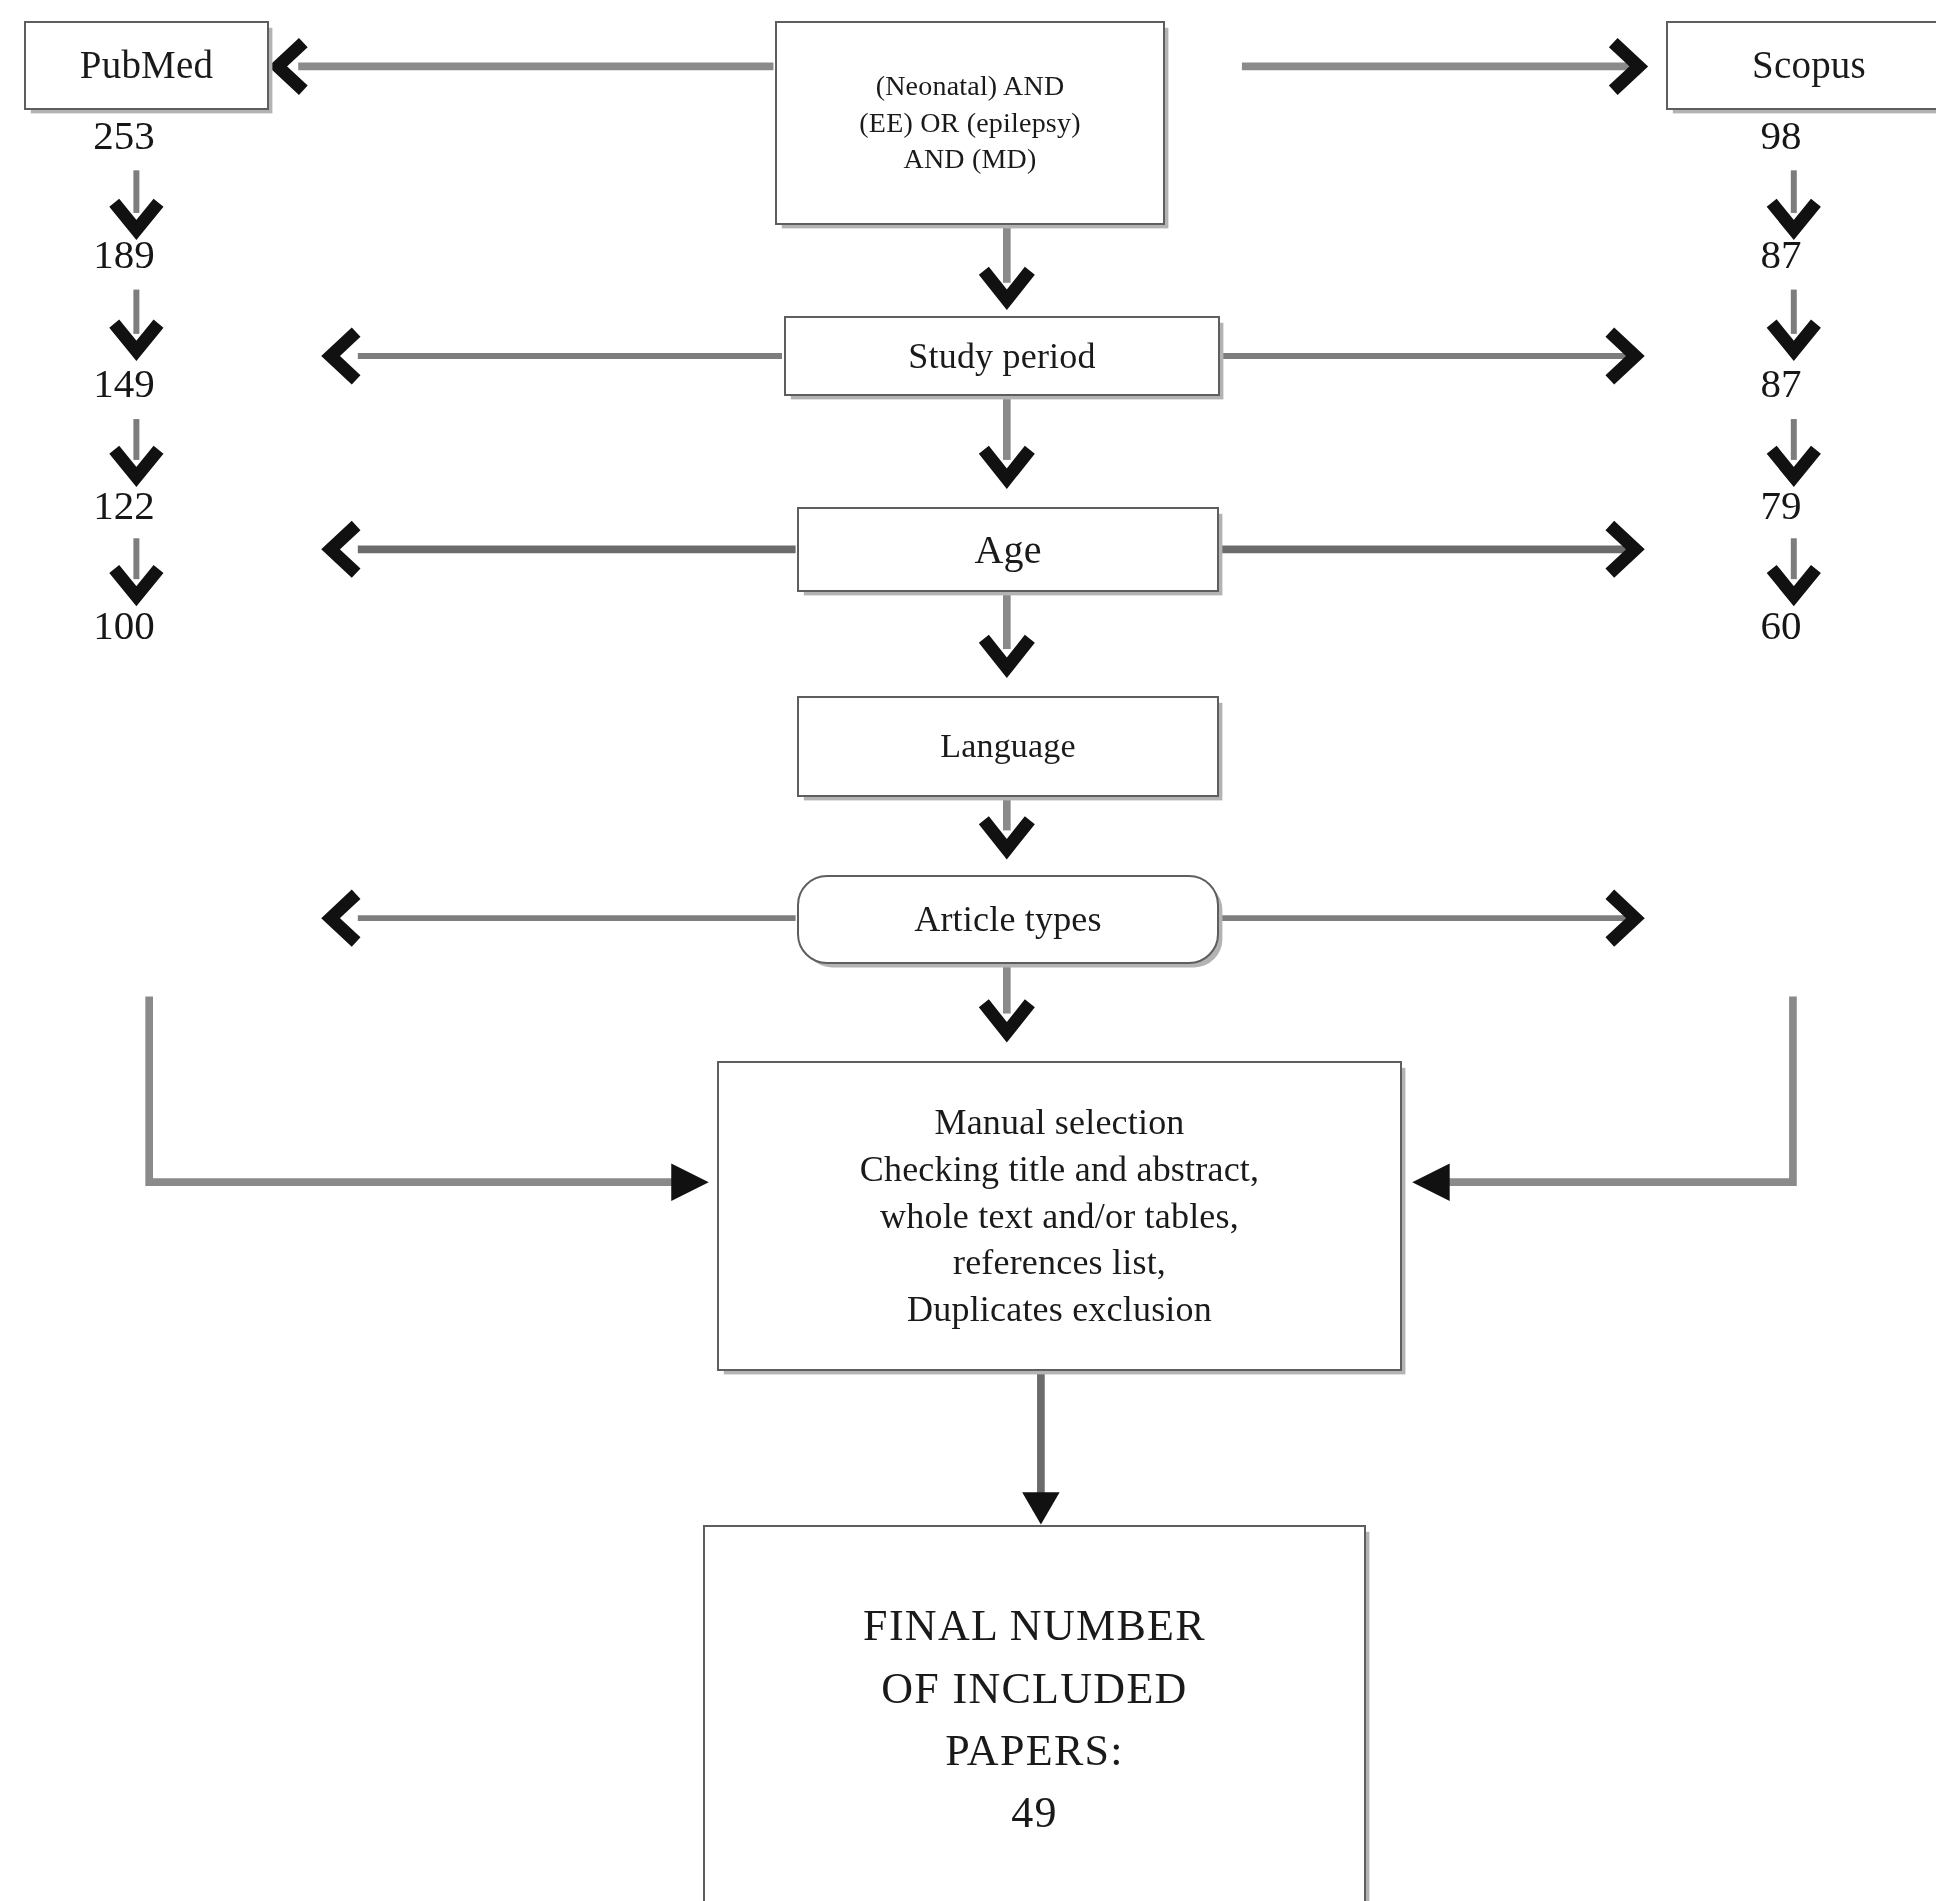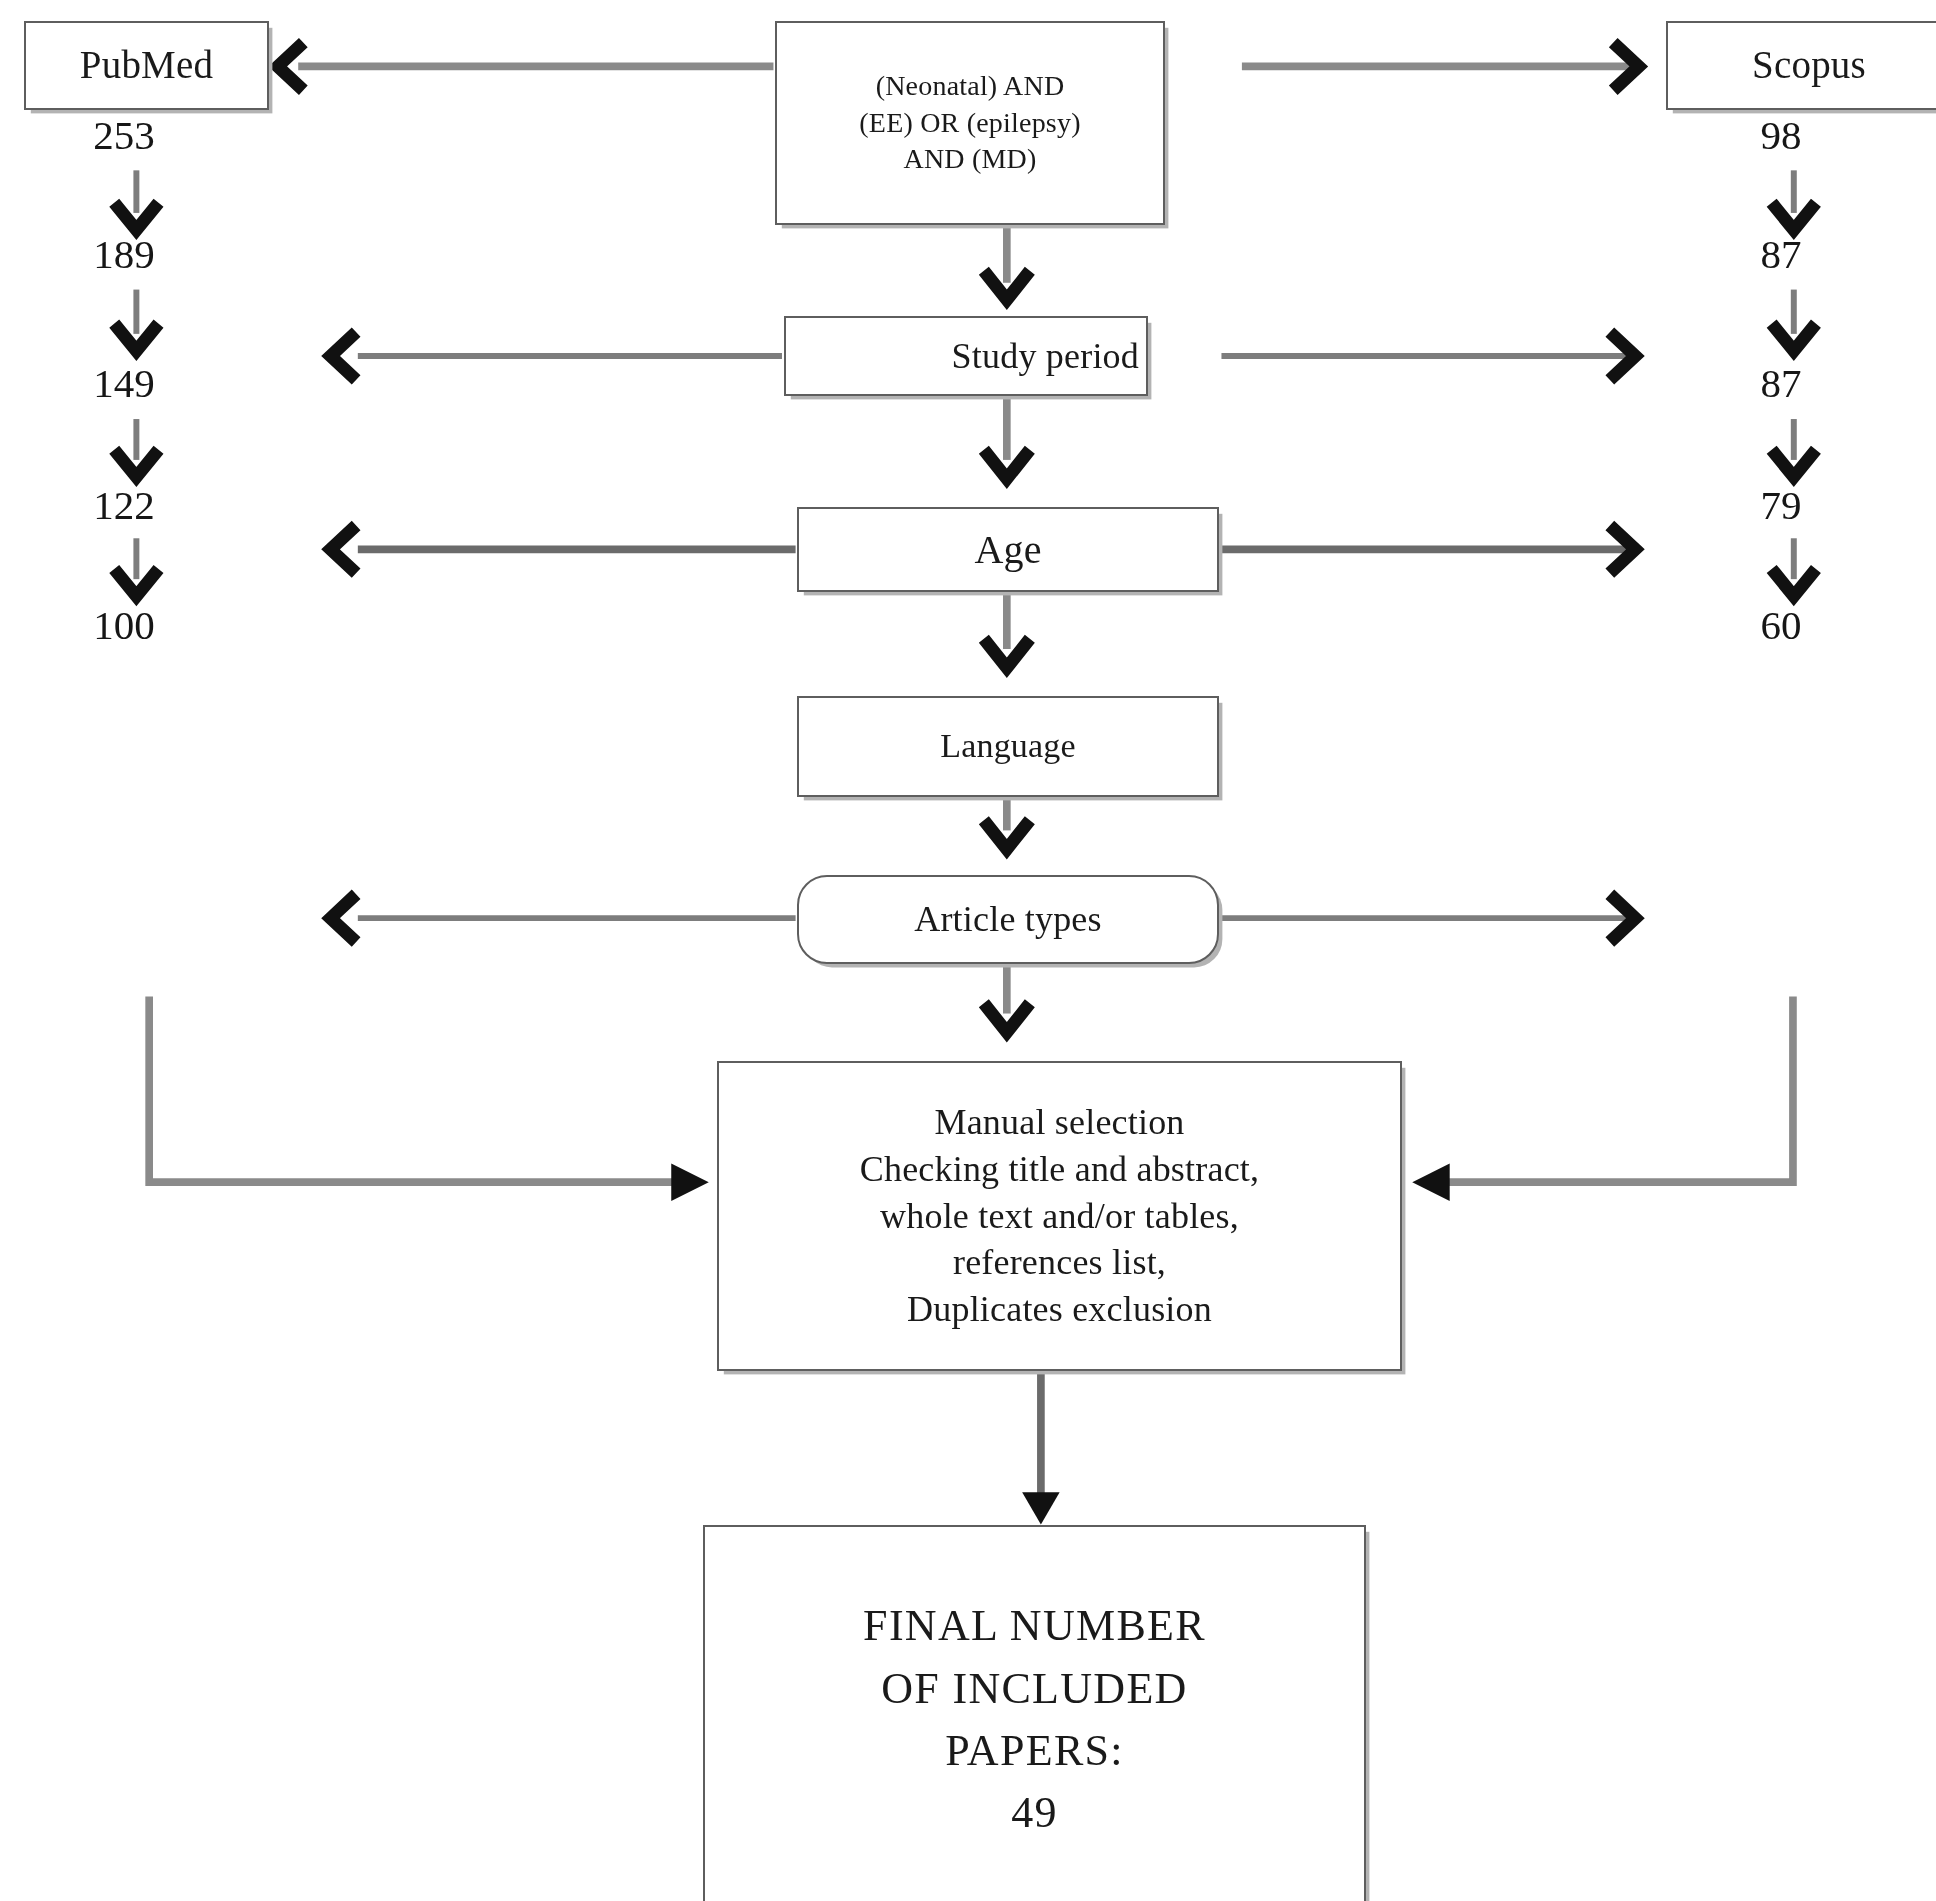--- a/index.html
+++ b/index.html
@@ -27,28 +27,28 @@
     display: flex;
     align-items: center;
     justify-content: center;
     text-align: center;
     color: #1a1a1a;
     line-height: 1.30;
     letter-spacing: 0.2px;
   }
   .fbox .lines {
     width: 100%;
-    padding: 0 7px;
+    padding: 0 24px;
   }
   .fbox .lines > div { white-space: nowrap; }
 
   #box-pubmed   { left: 24px;  top: 21px;   width: 245px; height: 89px; font-size: 39px; }
   #box-scopus   { left: 1666px;top: 21px;   width: 286px; height: 89px; font-size: 39px; }
   #box-query    { left: 775px; top: 21px;   width: 390px; height: 204px; font-size: 28px; }
-  #box-period   { left: 784px; top: 316px;  width: 364px; height: 80px;  font-size: 36px; text-align: right; }
+  #box-period   { left: 784px; top: 316px;  width: 436px; height: 80px;  font-size: 36px; }
   #box-age      { left: 797px; top: 507px;  width: 422px; height: 85px; font-size: 40px; }
   #box-language { left: 797px; top: 696px;  width: 422px; height: 101px; font-size: 34px; }
   #box-articles { left: 797px; top: 875px; width: 422px; height: 89px; font-size: 36px; border-radius: 30px; }
   #box-manual   { left: 717px; top: 1061px; width: 685px; height: 310px; font-size: 36px; }
   #box-final    { left: 703px; top: 1525px; width: 663px; height: 390px; font-size: 44px;
                   letter-spacing: 1.3px; line-height: 1.42; justify-content: center; }
 
   
   #wires {
     position: absolute;

